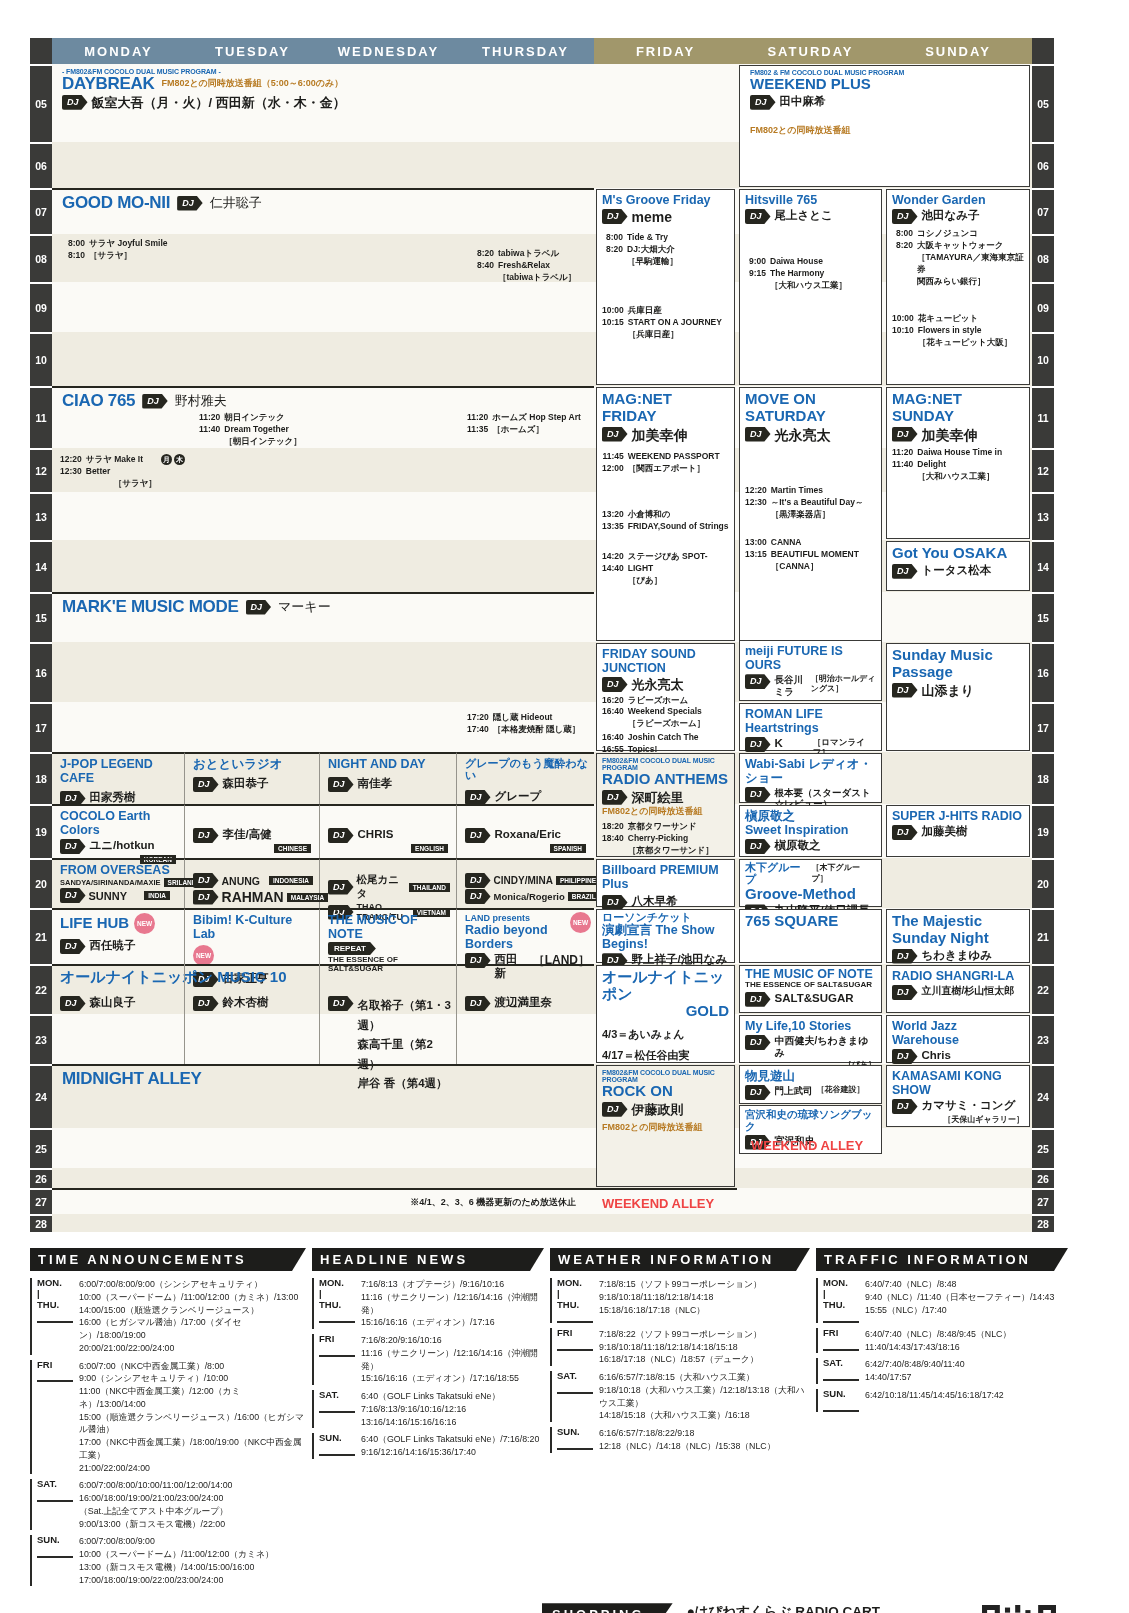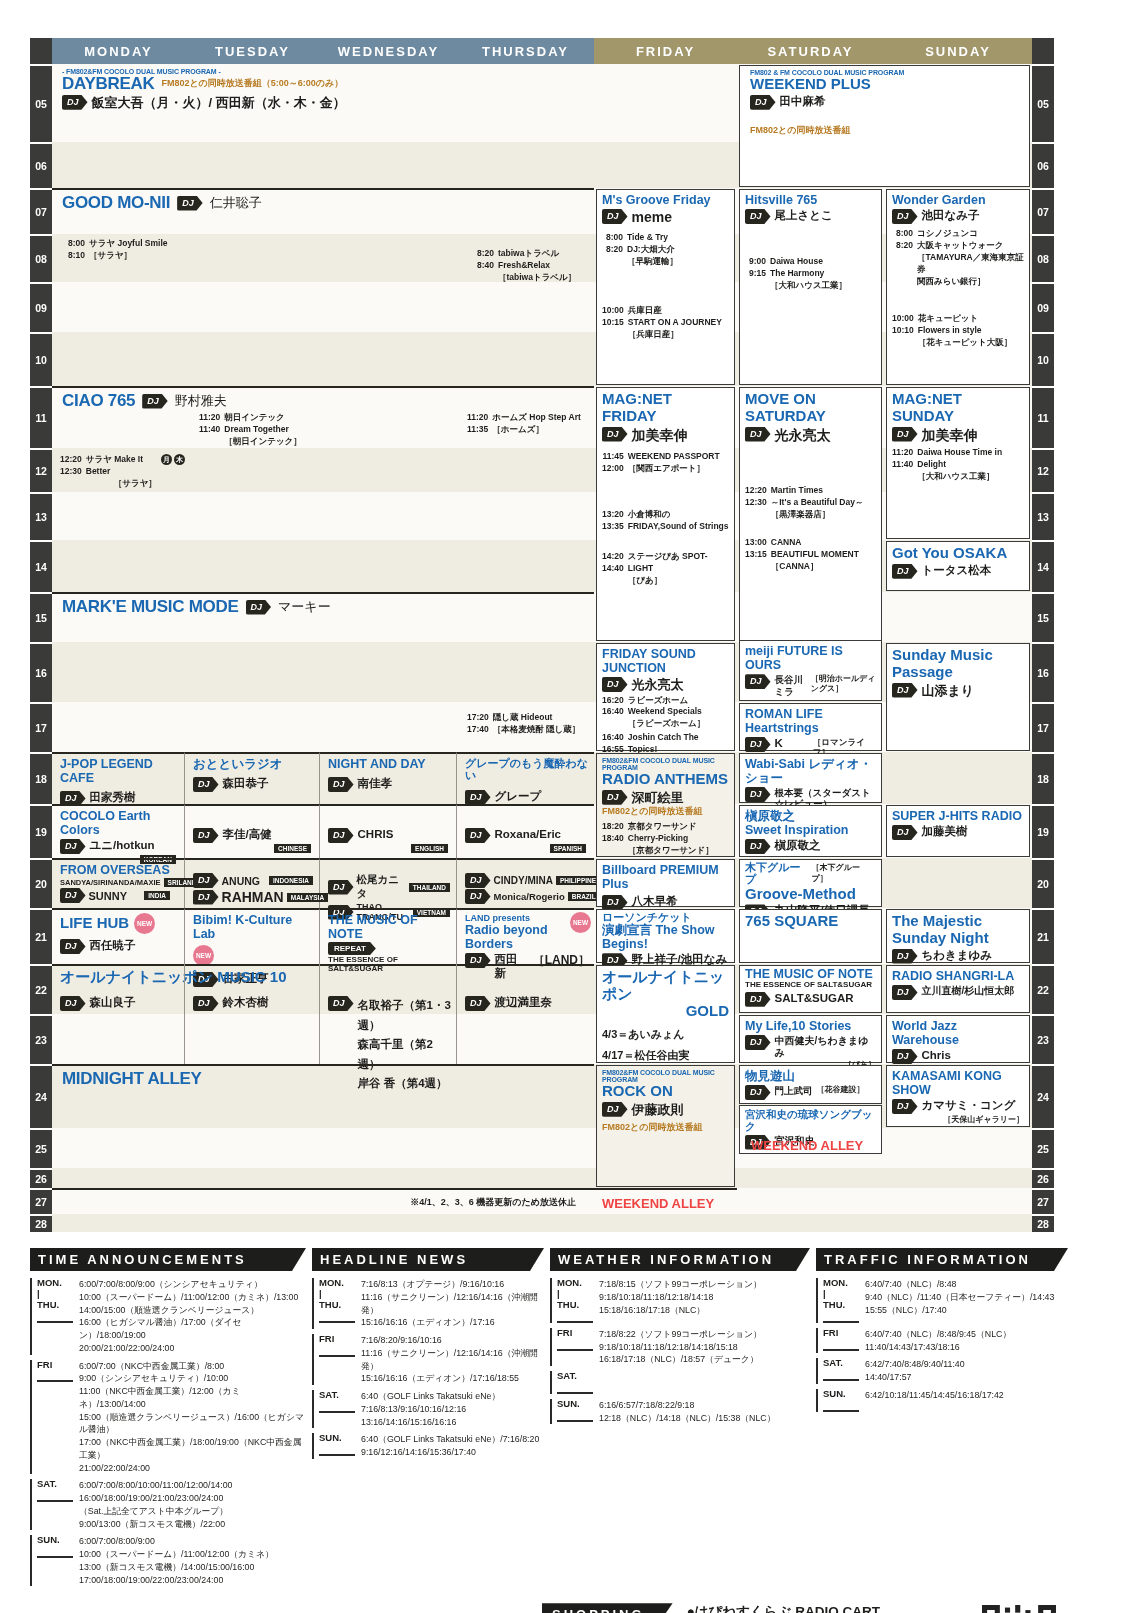--- a/index.html
+++ b/index.html
@@ -818,20 +818,23 @@
 15:18/16:18/17:18（NLC）</div>
           </div>
    <div class="irow">
             <div class="iday pre">FRI</div>
             <div class="itimes pre">7:18/8:22（ソフト99コーポレーション）
 9:18/10:18/11:18/12:18/14:18/15:18
 16:18/17:18（NLC）/18:57（デューク）</div>
           </div>
    <div class="irow">
             <div class="iday pre">SAT.</div>
+            <div class="itimes pre">6:16/6:57/7:18/8:15（大和ハウス工業）
+9:18/10:18（大和ハウス工業）/12:18/13:18（大和ハウス工業）
+14:18/15:18（大和ハウス工業）/16:18</div>
           </div>
    <div class="irow">
             <div class="iday pre">SUN.</div>
             <div class="itimes pre">6:16/6:57/7:18/8:22/9:18
 12:18（NLC）/14:18（NLC）/15:38（NLC）</div>
           </div>
   </div>
   <div class="info">
    <div class="ihead">TRAFFIC INFORMATION</div>
    <div class="irow">

